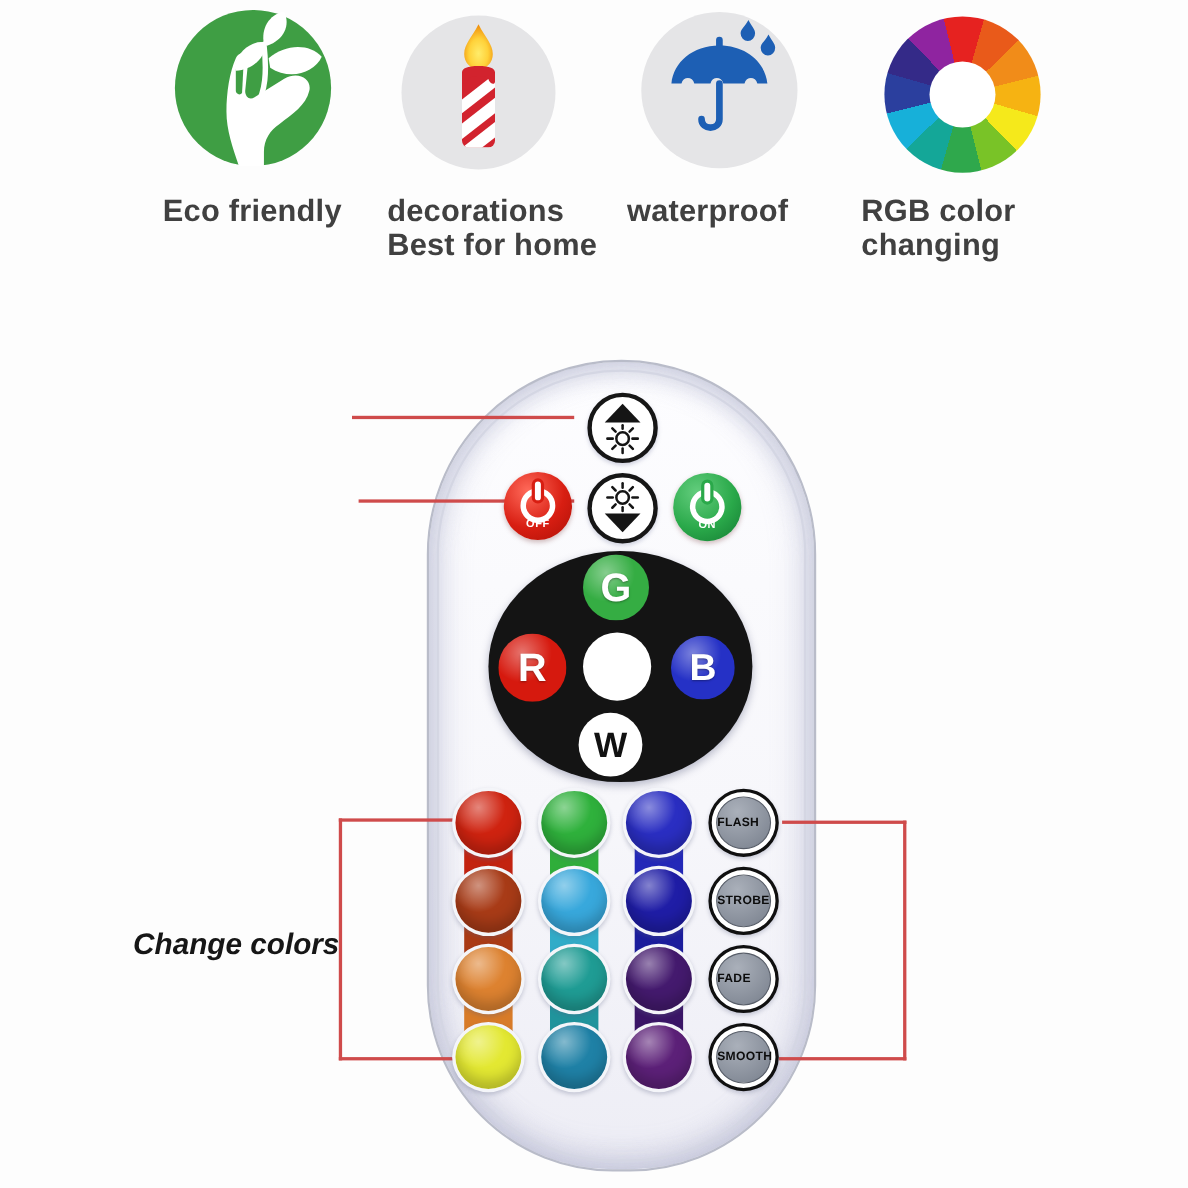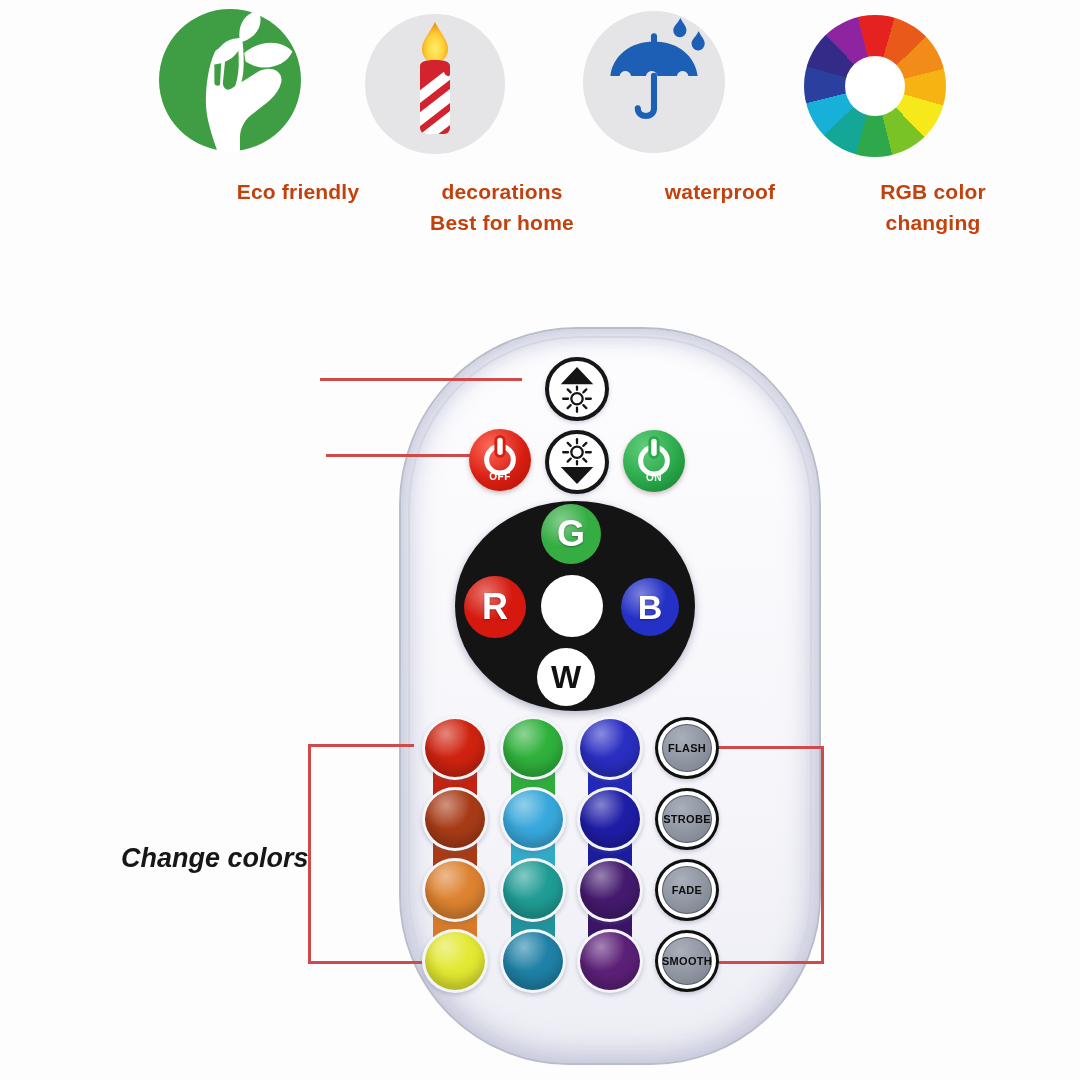--- a/index.html
+++ b/index.html
@@ -3,29 +3,29 @@
 <meta charset="utf-8">
 <style>
   html,body{margin:0;padding:0;background:#ffffff;}
   .canvas{position:relative;width:1080px;height:1080px;background:#fdfdfd;overflow:hidden;
           font-family:"Liberation Sans",sans-serif;color:#1b1b1b;}
 
   
   .feature{position:absolute;width:300px;text-align:center;}
   .badge{position:absolute;border-radius:50%;}
   .badge svg{position:absolute;inset:0;width:100%;height:100%;}
-  .caption{position:absolute;width:300px;font-size:21px;font-weight:bold;line-height:31px;
-           text-align:center;color:#c2410c;letter-spacing:.2px;}
+  .caption{position:absolute;width:300px;font-size:28px;font-weight:bold;line-height:31px;
+           text-align:left;color:#404040;letter-spacing:.2px;}
 
   
   .callout{position:absolute;font-size:27px;font-weight:bold;color:#161616;white-space:nowrap;z-index:4;}
   .callout-line{position:absolute;background:#cf4b4b;z-index:2;}
 
   
-  .remote{position:absolute;left:399px;top:327px;width:422px;height:738px;}
+  .remote{position:absolute;left:388px;top:327px;width:354px;height:738px;}
   .remote-body{position:absolute;inset:0;border-radius:178px 178px 170px 170px;
       background:linear-gradient(180deg,#fdfdff 0%,#f7f7fb 55%,#ededf5 100%);
       border:2px solid #b9bcc9;box-sizing:border-box;z-index:1;
       box-shadow:inset 14px 0 26px rgba(165,170,198,.30), inset -14px 0 26px rgba(165,170,198,.30),
                  inset 0 -12px 26px rgba(165,170,198,.28), inset 0 14px 20px rgba(200,203,222,.35);}
   .remote-body::after{content:"";position:absolute;inset:7px;border:2px solid #d4d6e3;
       border-radius:171px 171px 163px 163px;}
   .remote-buttons{position:absolute;inset:0;z-index:3;}
 
   .round-btn{position:absolute;border-radius:50%;box-sizing:border-box;}
@@ -49,21 +49,21 @@
       box-sizing:content-box;
       background-image:radial-gradient(circle at 35% 26%, rgba(255,255,255,.45), rgba(255,255,255,0) 42%);
       background-blend-mode:normal;
       box-shadow:inset 0 -8px 12px rgba(0,0,0,.22), 0 2px 4px rgba(90,95,130,.3);}
   .grid-bar{position:absolute;width:44px;height:72px;}
 
   .mode-btn{position:absolute;width:64px;height:62px;border-radius:50%;background:#ffffff;
       border:3px solid #101010;box-sizing:border-box;box-shadow:0 2px 4px rgba(90,95,130,.3);}
   .mode-inner{position:absolute;inset:4px;border-radius:50%;
       background:radial-gradient(circle at 38% 28%, #aab0ba, #848b97 75%, #6f7682 100%);
-      border:1px solid #575d68;display:flex;align-items:center;justify-content:center;}
+      border:1px solid #575d68;display:flex;align-items:center;justify-content:flex-start;}
   .mode-inner span{font-size:11px;font-weight:800;color:#0c0c0c;letter-spacing:.3px;}
 </style>
 </head>
 <body>
 
 <div class="canvas">
 
   <div class="feature" style="left:80px;top:0;">
     <div class="badge" style="left:79px;top:9px;width:142px;height:142px;background:#3f9e44;">
       <svg viewBox="0 0 100 100">

